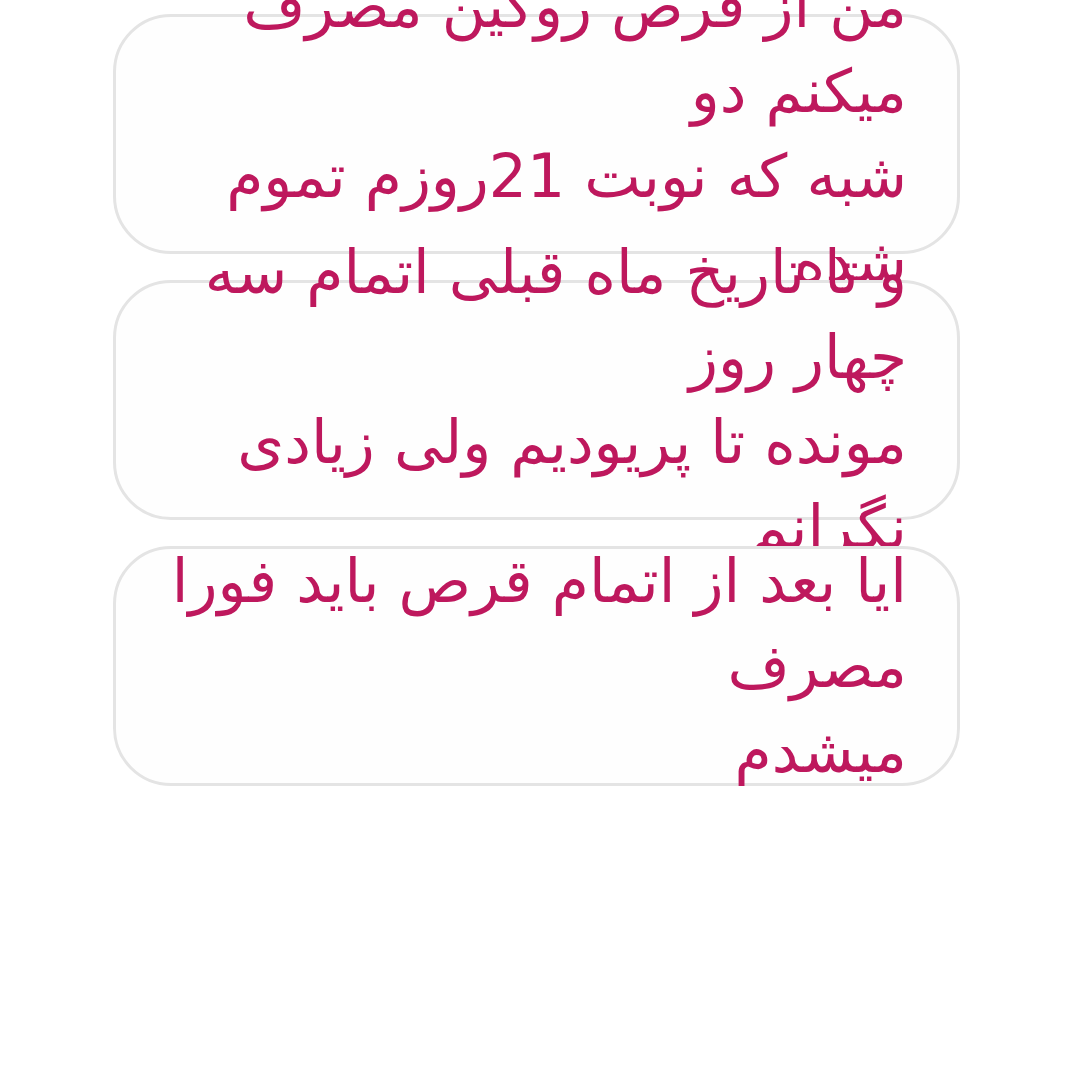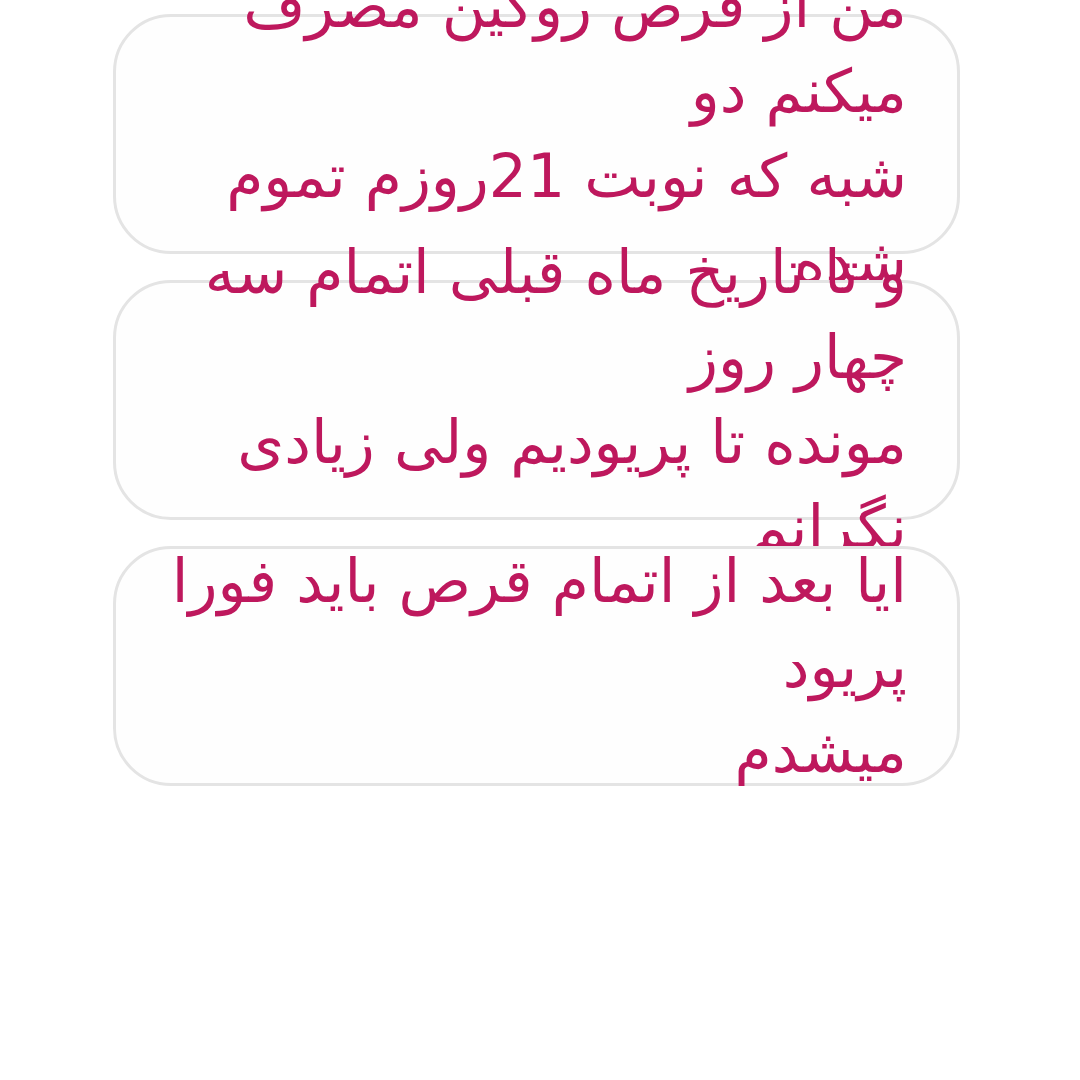--- a/index.html
+++ b/index.html
@@ -53,18 +53,18 @@
     <div class="msg">من از قرص روکین مصرف میکنم دو
 شبه که نوبت 21روزم تموم شده</div>
   </div>
 
   <div class="bubble">
     <div class="msg">و تا تاریخ ماه قبلی اتمام سه چهار روز
 مونده تا پریودیم ولی زیادی نگرانم</div>
   </div>
 
   <div class="bubble">
-    <div class="msg">ایا بعد از اتمام قرص باید فورا پریود
+    <div class="msg">ایا بعد از اتمام قرص باید فورا مصرف
 میشدم</div>
   </div>
 
 
 </div>
 
 </body></html>

